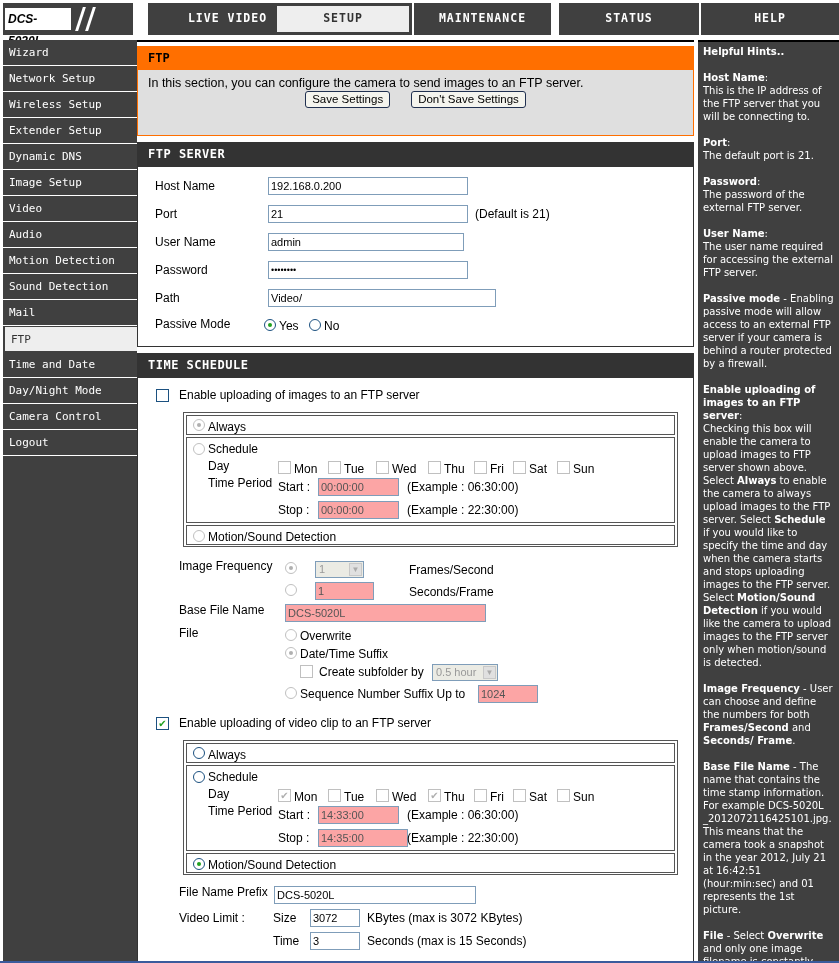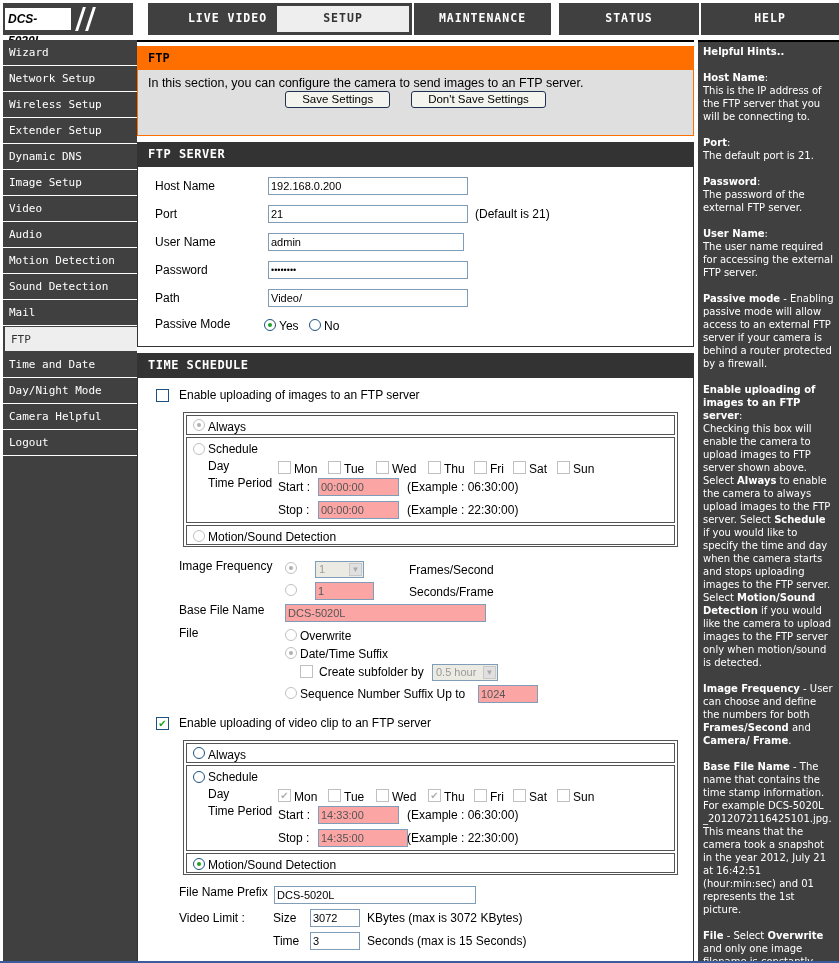--- a/index.html
+++ b/index.html
@@ -17,21 +17,21 @@
   
   #sidebar { position: absolute; left: 0; top: 40px; width: 160px; height: 923px; background: #404040; border-left: 3px solid #fff; }
   .side-item { display: block; height: 26px; border-bottom: 1px solid #fff; color: #fff; font-family: "DejaVu Sans Mono", monospace; font-size: 11px; line-height: 26px; padding-left: 6px; cursor: pointer; }
   .side-item.active { background: #eeeeee; color: #333; border: 1px solid #404040; margin: 0 1px; }
 
   
   #main { position: absolute; left: 137px; top: 40px; width: 557px; height: 923px; background: #fff; border-top: 2px solid #000; }
   .box { position: absolute; left: 0; width: 557px; }
   .hdr-orange { background: #ff6f00; color: #000; height: 24px; font-family: "DejaVu Sans Mono", monospace; font-weight: bold; font-size: 12px; line-height: 24px; padding-left: 11px; }
   .intro-body { background: #dfdfdf; border: 1px solid #ff6f00; border-top: none; height: 66px; padding: 6px 10px; font-family: "Liberation Sans", sans-serif; font-size: 12.5px; }
-  .btn { display: inline-block; height: 17px; padding: 0 16px; border: 1px solid #203050; border-radius: 3px; background: #f4f4ee; font-family: "Liberation Sans", sans-serif; font-size: 11.5px; line-height: 15px; cursor: pointer; }
+  .btn { display: inline-block; height: 17px; padding: 0 6px; border: 1px solid #203050; border-radius: 3px; background: #f4f4ee; font-family: "Liberation Sans", sans-serif; font-size: 11.5px; line-height: 15px; cursor: pointer; }
   .hdr-dark { background: #333; color: #fff; height: 25px; font-family: "DejaVu Sans Mono", monospace; font-weight: bold; font-size: 12px; line-height: 25px; padding-left: 11px; letter-spacing: 0.5px; }
   .sec-body { border: 1px solid #333; border-top: none; position: relative; background: #fff; }
   .lbl { position: absolute; font-family: "Liberation Sans", sans-serif; font-size: 12px; }
   .txt { position: absolute; height: 18px; border: 1px solid #7f9db9; background: #fff; font-family: "Liberation Sans", sans-serif; font-size: 11px; line-height: 16px; padding-left: 2px; }
   .txt.dis { background: #fca5a5; color: #555; }
   .radio { position: absolute; width: 12px; height: 12px; border-radius: 50%; border: 1px solid #1c5180; background: #fff; cursor: pointer; }
   .radio.dis { border-color: #c0c0c0; }
   .radio.on::after { content: ""; position: absolute; left: 3px; top: 3px; width: 4px; height: 4px; border-radius: 50%; background: #21a121; }
   .radio.dis.on::after { background: #b0b0b0; }
   .chk { position: absolute; width: 13px; height: 13px; border: 1px solid #1c5180; background: #fff; cursor: pointer; font-size: 10px; line-height: 11px; text-align: center; color: #21a121; }
@@ -72,21 +72,21 @@
   <a class="side-item">Dynamic DNS</a>
   <a class="side-item">Image Setup</a>
   <a class="side-item">Video</a>
   <a class="side-item">Audio</a>
   <a class="side-item">Motion Detection</a>
   <a class="side-item">Sound Detection</a>
   <a class="side-item">Mail</a>
   <a class="side-item active">FTP</a>
   <a class="side-item">Time and Date</a>
   <a class="side-item">Day/Night Mode</a>
-  <a class="side-item">Camera Helpful</a>
+  <a class="side-item">Camera Control</a>
   <a class="side-item">Logout</a>
 </div>
 
 <div id="main">
 
   <div class="box" style="top:4px">
     <div class="hdr-orange">FTP</div>
     <div class="intro-body">
       <div>In this section, you can configure the camera to send images to an FTP server.</div>
       <div style="text-align:center;margin-top:1px">
@@ -107,21 +107,21 @@
       <div class="txt" style="left:130px;top:38px;width:200px">21</div>
       <span class="lbl" style="left:337px;top:40px">(Default is 21)</span>
 
       <span class="lbl" style="left:17px;top:68px">User Name</span>
       <div class="txt" style="left:130px;top:66px;width:196px">admin</div>
 
       <span class="lbl" style="left:17px;top:96px">Password</span>
       <div class="txt" style="left:130px;top:94px;width:200px;font-size:9px">••••••••</div>
 
       <span class="lbl" style="left:17px;top:124px">Path</span>
-      <div class="txt" style="left:130px;top:122px;width:200px">Video/</div>
+      <div class="txt" style="left:130px;top:122px;width:228px">Video/</div>
 
       <span class="lbl" style="left:17px;top:150px">Passive Mode</span>
       <span class="radio on" style="left:126px;top:152px"></span>
       <span class="lbl" style="left:141px;top:152px">Yes</span>
       <span class="radio" style="left:171px;top:152px"></span>
       <span class="lbl" style="left:186px;top:152px">No</span>
     </div>
   </div>
 
   <div class="box" style="top:311px">
@@ -255,18 +255,18 @@
 </div>
 
 <div id="hints">
   <p><b>Helpful Hints..</b></p>
   <p><b>Host Name</b>:<br><span>This is the IP address of the FTP server that you will be connecting to.</span></p>
   <p><b>Port</b>:<br><span>The default port is 21.</span></p>
   <p><b>Password</b>:<br><span>The password of the external FTP server.</span></p>
   <p><b>User Name</b>:<br><span>The user name required for accessing the external FTP server.</span></p>
   <p><b>Passive mode</b><span> - Enabling passive mode will allow access to an external FTP server if your camera is behind a router protected by a firewall.</span></p>
   <p><b>Enable uploading of images to an FTP server</b>:<br><span>Checking this box will enable the camera to upload images to FTP server shown above. Select </span><b>Always</b><span> to enable the camera to always upload images to the FTP server. Select </span><b>Schedule</b><span> if you would like to specify the time and day when the camera starts and stops uploading images to the FTP server. Select </span><b>Motion/Sound Detection</b><span> if you would like the camera to upload images to the FTP server only when motion/sound is detected.</span></p>
-  <p><b>Image Frequency</b><span> - User can choose and define the numbers for both </span><b>Frames/Second</b><span> and </span><b>Camera/ Frame</b><span>.</span></p>
+  <p><b>Image Frequency</b><span> - User can choose and define the numbers for both </span><b>Frames/Second</b><span> and </span><b>Seconds/ Frame</b><span>.</span></p>
   <p><b>Base File Name</b><span> - The name that contains the time stamp information. For example DCS-5020L _2012072116425101.jpg. This means that the camera took a snapshot in the year 2012, July 21 at 16:42:51 (hour:min:sec) and 01 represents the 1st picture.</span></p>
   <p><b>File</b><span> - Select </span><b>Overwrite</b><span> and only one image filename is constantly refreshed. Select</span></p>
 </div>
 
 <div id="bottomline"></div>
 
 </body></html>

